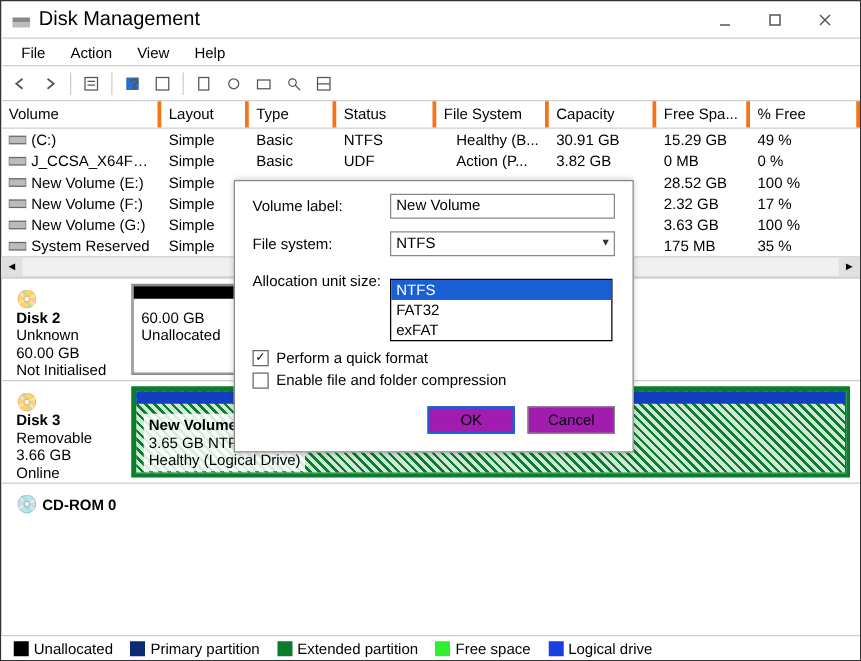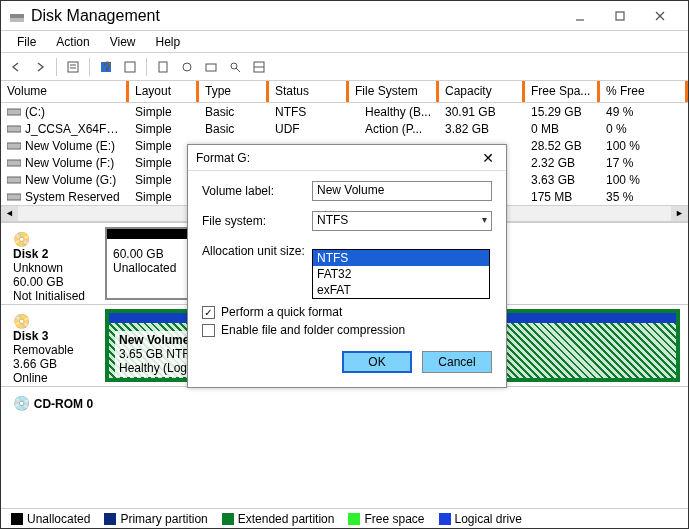--- a/index.html
+++ b/index.html
@@ -59,21 +59,21 @@
 .dialog .frow { display: flex; align-items: center; margin-bottom: 10px; }
 .dialog .lbl { width: 110px; }
 .dialog .field { flex: 1; height: 20px; border: 1px solid #888; padding: 1px 4px; position: relative; }
 .dialog .field .chev { position: absolute; right: 4px; top: 2px; font-size: 10px; color: #333; }
 .dropdown { position: absolute; border: 1px solid #000; background: #fff; left: 124px; top: 78px; width: 178px; z-index: 10; }
 .dropdown .opt { padding: 1px 4px; }
 .dropdown .opt.sel { background: #1a5fd6; color: #fff; }
 .cbrow { display: flex; align-items: center; margin: 4px 0; }
 .cbrow .cb { width: 13px; height: 13px; border: 1px solid #666; margin-right: 6px; display: flex; align-items: center; justify-content: center; font-size: 10px; }
 .btnrow { display: flex; justify-content: flex-end; gap: 10px; margin-top: 14px; }
-.btn { width: 70px; height: 22px; border: 1px solid #888; background: #7dd3fc; display: flex; align-items: center; justify-content: center; }
+.btn { width: 70px; height: 22px; border: 1px solid #888; background: #a21caf; display: flex; align-items: center; justify-content: center; }
 .btn.primary { border: 2px solid #1a5fd6; }
 </style>
 </head>
 <body>
 
 <div class="titlebar">
   <span class="t-icon">
     <svg viewBox="0 0 16 16" width="16" height="16">
         <rect x="1" y="6" width="14" height="4" fill="#888"></rect>
         <rect x="1" y="10" width="14" height="4" fill="#bbb"></rect>
@@ -305,24 +305,20 @@
 
 <div class="legend">
   <span><span class="sw" style="background:#000"></span><span>Unallocated</span></span>
   <span><span class="sw" style="background:#0d2a7a"></span><span>Primary partition</span></span>
   <span><span class="sw" style="background:#0a7d2d"></span><span>Extended partition</span></span>
   <span><span class="sw" style="background:#2ef02e"></span><span>Free space</span></span>
   <span><span class="sw" style="background:#1a3fe0"></span><span>Logical drive</span></span>
 </div>
 
 <div class="dialog">
-  <div class="dt">
-    <span>Format G:</span>
-    <span class="x">✕</span>
-  </div>
   <div class="db" style="position:relative">
     <div class="frow">
       <span class="lbl">Volume label:</span>
       <div class="field"><span>New Volume</span></div>
     </div>
     <div class="frow">
       <span class="lbl">File system:</span>
       <div class="field"><span>NTFS</span><span class="chev">▾</span></div>
     </div>
     <div class="frow">

